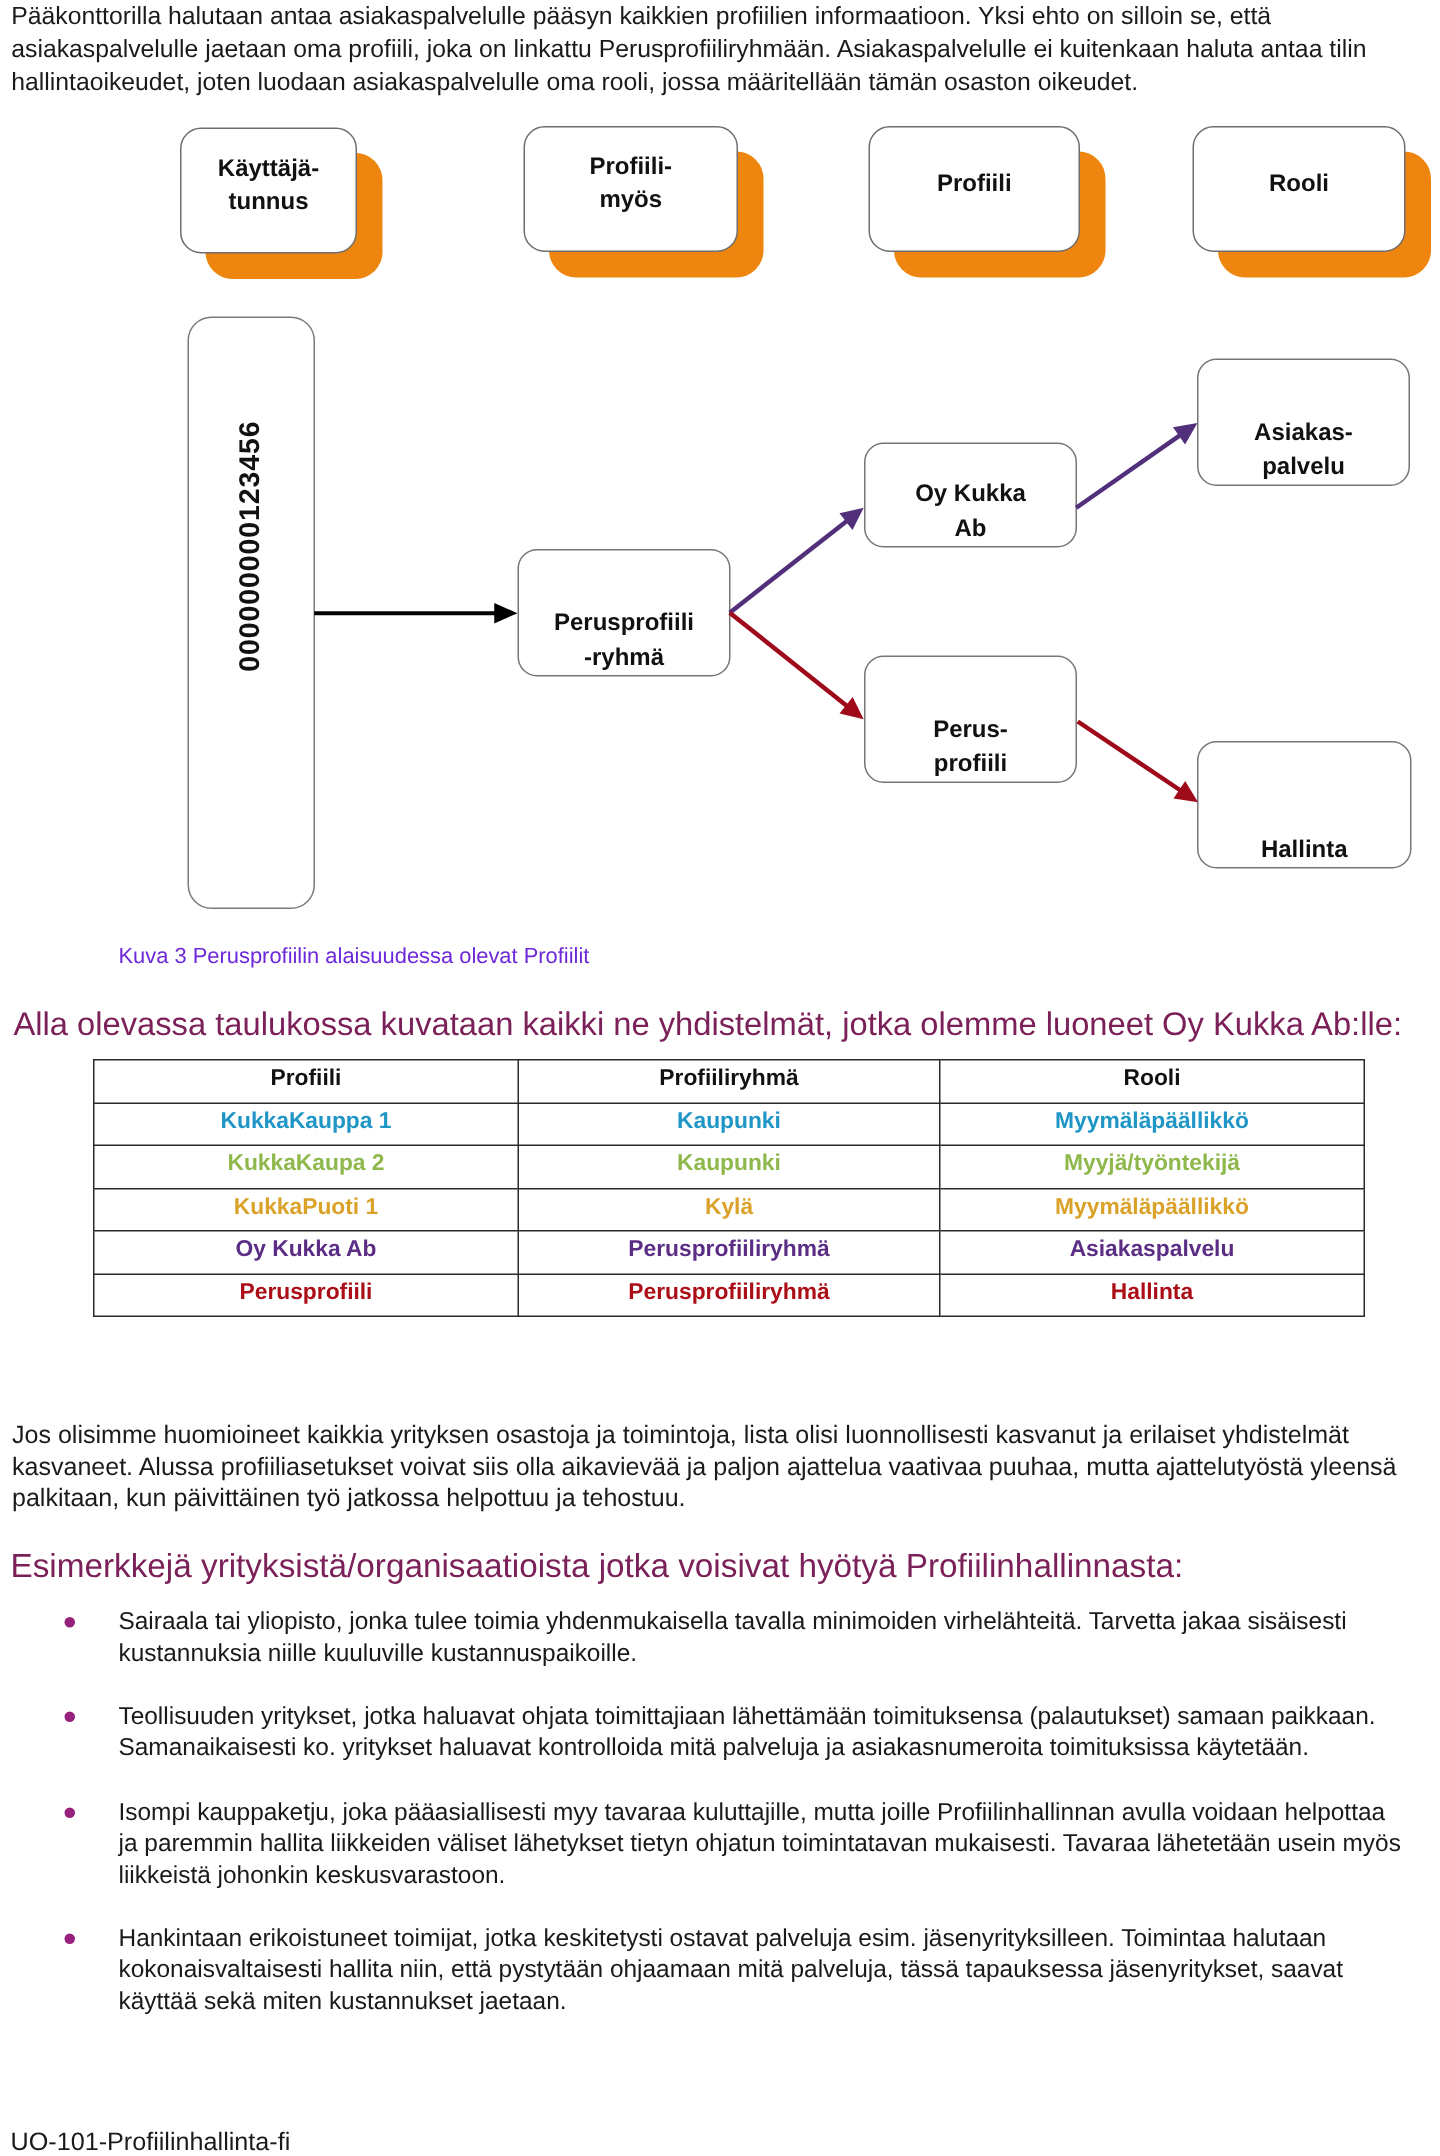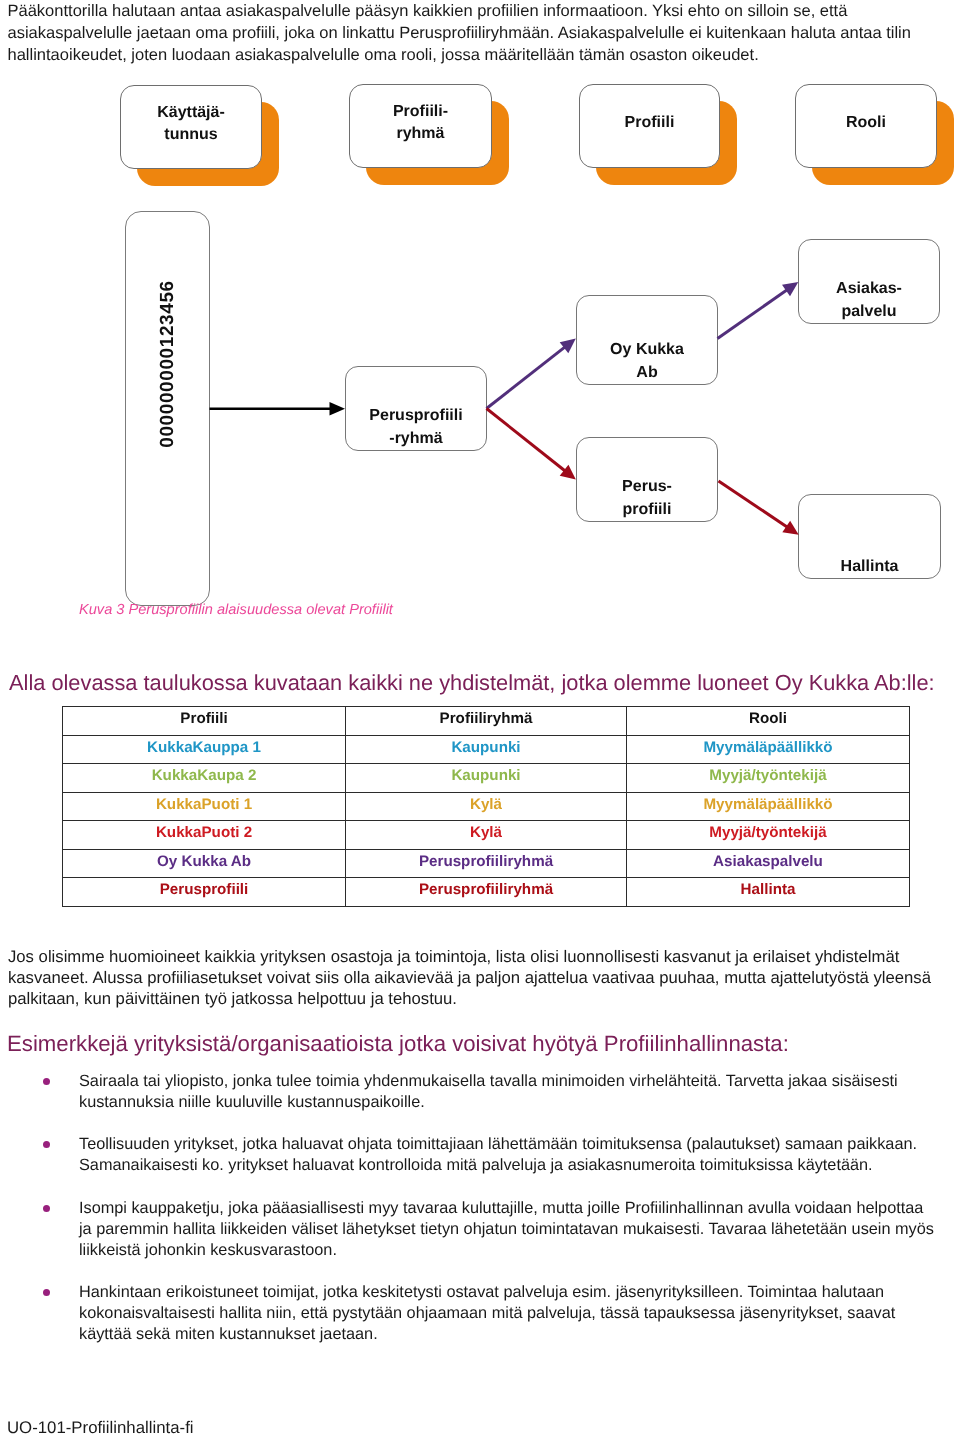--- a/index.html
+++ b/index.html
@@ -19,21 +19,21 @@
 
   
   .intro{
     position:absolute;left:7.5px;top:0px;width:915px;margin:0;
     font-size:16.5px;line-height:22px;color:#1a1a1a;
     text-align:left;white-space:pre-wrap;
   }
 
   
   .legend{position:absolute;left:0;top:0;width:960px;height:0;}
-  .lbox{position:absolute;width:142px;height:84px;}
+  .lbox{position:absolute;width:118px;height:84px;}
   .lbox:nth-child(1){left:120px;top:85px;}
   .lbox:nth-child(2){left:349px;top:84px;width:143px;}
   .lbox:nth-child(3){left:579px;top:84px;width:141px;}
   .lbox:nth-child(4){left:795px;top:84px;width:142px;}
   .lshadow{position:absolute;left:17px;top:17px;width:100%;height:84px;
            background:#EE850E;border-radius:18px;}
   .lface{position:absolute;left:0;top:0;width:100%;height:84px;
          background:#fff;border:1px solid #6e6e6e;border-radius:14px;
          display:flex;align-items:center;justify-content:center;box-sizing:border-box;}
   .ltxt{font-weight:bold;font-size:16px;line-height:22px;text-align:center;white-space:pre-line;color:#111;position:relative;top:-3px;}
@@ -42,29 +42,29 @@
   .diagram{position:absolute;left:0;top:0;width:960px;height:0;}
   .vbox{position:absolute;left:125px;top:211px;width:85px;height:395px;
         background:#fff;border:1px solid #7b7b7b;border-radius:16px;box-sizing:border-box;
         display:flex;align-items:center;justify-content:center;}
   .vtxt{transform:rotate(-90deg);white-space:nowrap;font-weight:bold;font-size:19px;
         letter-spacing:.6px;color:#111;position:relative;top:-45px;}
   .dbox{position:absolute;background:#fff;border:1px solid #767676;border-radius:13px;
         box-sizing:border-box;display:flex;align-items:flex-end;justify-content:center;}
   .dtxt{font-weight:bold;font-size:16px;line-height:22.5px;text-align:center;white-space:pre-line;color:#111;}
   .n1{left:345px;top:366px;width:142px;height:85px;}
-  .n2{left:576px;top:295px;width:142px;height:90px;}
+  .n2{left:576px;top:295px;width:142px;height:70px;}
   .n3{left:576px;top:437px;width:142px;height:85px;}
   .n4{left:798px;top:239px;width:142px;height:85px;}
   .n5{left:798px;top:494px;width:143px;height:85px;}
   .arrows{position:absolute;left:0;top:200px;}
 
   
-  .caption{position:absolute;left:79px;top:600px;margin:0;
-           font-style:italic;font-size:14.6px;line-height:20px;color:#ec4899;}
+  .caption{position:absolute;left:79px;top:628px;margin:0;
+           font-size:14.6px;line-height:20px;color:#6d28d9;}
 
   
   .tblheading{position:absolute;left:7px;top:668px;margin:2px;width:950px;
               font-weight:normal;font-size:21.8px;line-height:26px;color:#7B2058;white-space:nowrap;}
 
   
   .tbl{position:absolute;left:62px;top:706px;width:847px;
        border-collapse:collapse;table-layout:fixed;}
   .tbl th,.tbl td{border:1px solid #2B2B2B;height:27.5px;padding:0;line-height:24px;
                   text-align:center;font-weight:bold;font-size:15.2px;vertical-align:middle;
@@ -105,21 +105,21 @@
       <span class="lshadow"></span>
       <span class="lface">
           <span class="ltxt">Käyttäjä-
 tunnus</span>
         </span>
     </div>
     <div class="lbox">
       <span class="lshadow"></span>
       <span class="lface">
           <span class="ltxt">Profiili-
-ryhmä</span>
+myös</span>
         </span>
     </div>
     <div class="lbox">
       <span class="lshadow"></span>
       <span class="lface">
           <span class="ltxt">Profiili</span>
         </span>
     </div>
     <div class="lbox">
       <span class="lshadow"></span>
@@ -203,25 +203,20 @@
           <td><span style="color: rgb(143, 184, 76);">KukkaKaupa 2</span></td>
           <td><span style="color: rgb(143, 184, 76);">Kaupunki</span></td>
           <td><span style="color: rgb(143, 184, 76);">Myyjä/työntekijä</span></td>
         </tr>
         <tr>
           <td><span style="color: rgb(219, 162, 41);">KukkaPuoti 1</span></td>
           <td><span style="color: rgb(219, 162, 41);">Kylä</span></td>
           <td><span style="color: rgb(219, 162, 41);">Myymäläpäällikkö</span></td>
         </tr>
         <tr>
-          <td><span style="color: rgb(206, 27, 34);">KukkaPuoti 2</span></td>
-          <td><span style="color: rgb(206, 27, 34);">Kylä</span></td>
-          <td><span style="color: rgb(206, 27, 34);">Myyjä/työntekijä</span></td>
-        </tr>
-        <tr>
           <td><span style="color: rgb(91, 45, 133);">Oy Kukka Ab</span></td>
           <td><span style="color: rgb(91, 45, 133);">Perusprofiiliryhmä</span></td>
           <td><span style="color: rgb(91, 45, 133);">Asiakaspalvelu</span></td>
         </tr>
         <tr>
           <td><span style="color: rgb(171, 14, 22);">Perusprofiili</span></td>
           <td><span style="color: rgb(171, 14, 22);">Perusprofiiliryhmä</span></td>
           <td><span style="color: rgb(171, 14, 22);">Hallinta</span></td>
         </tr>
       </tbody>

